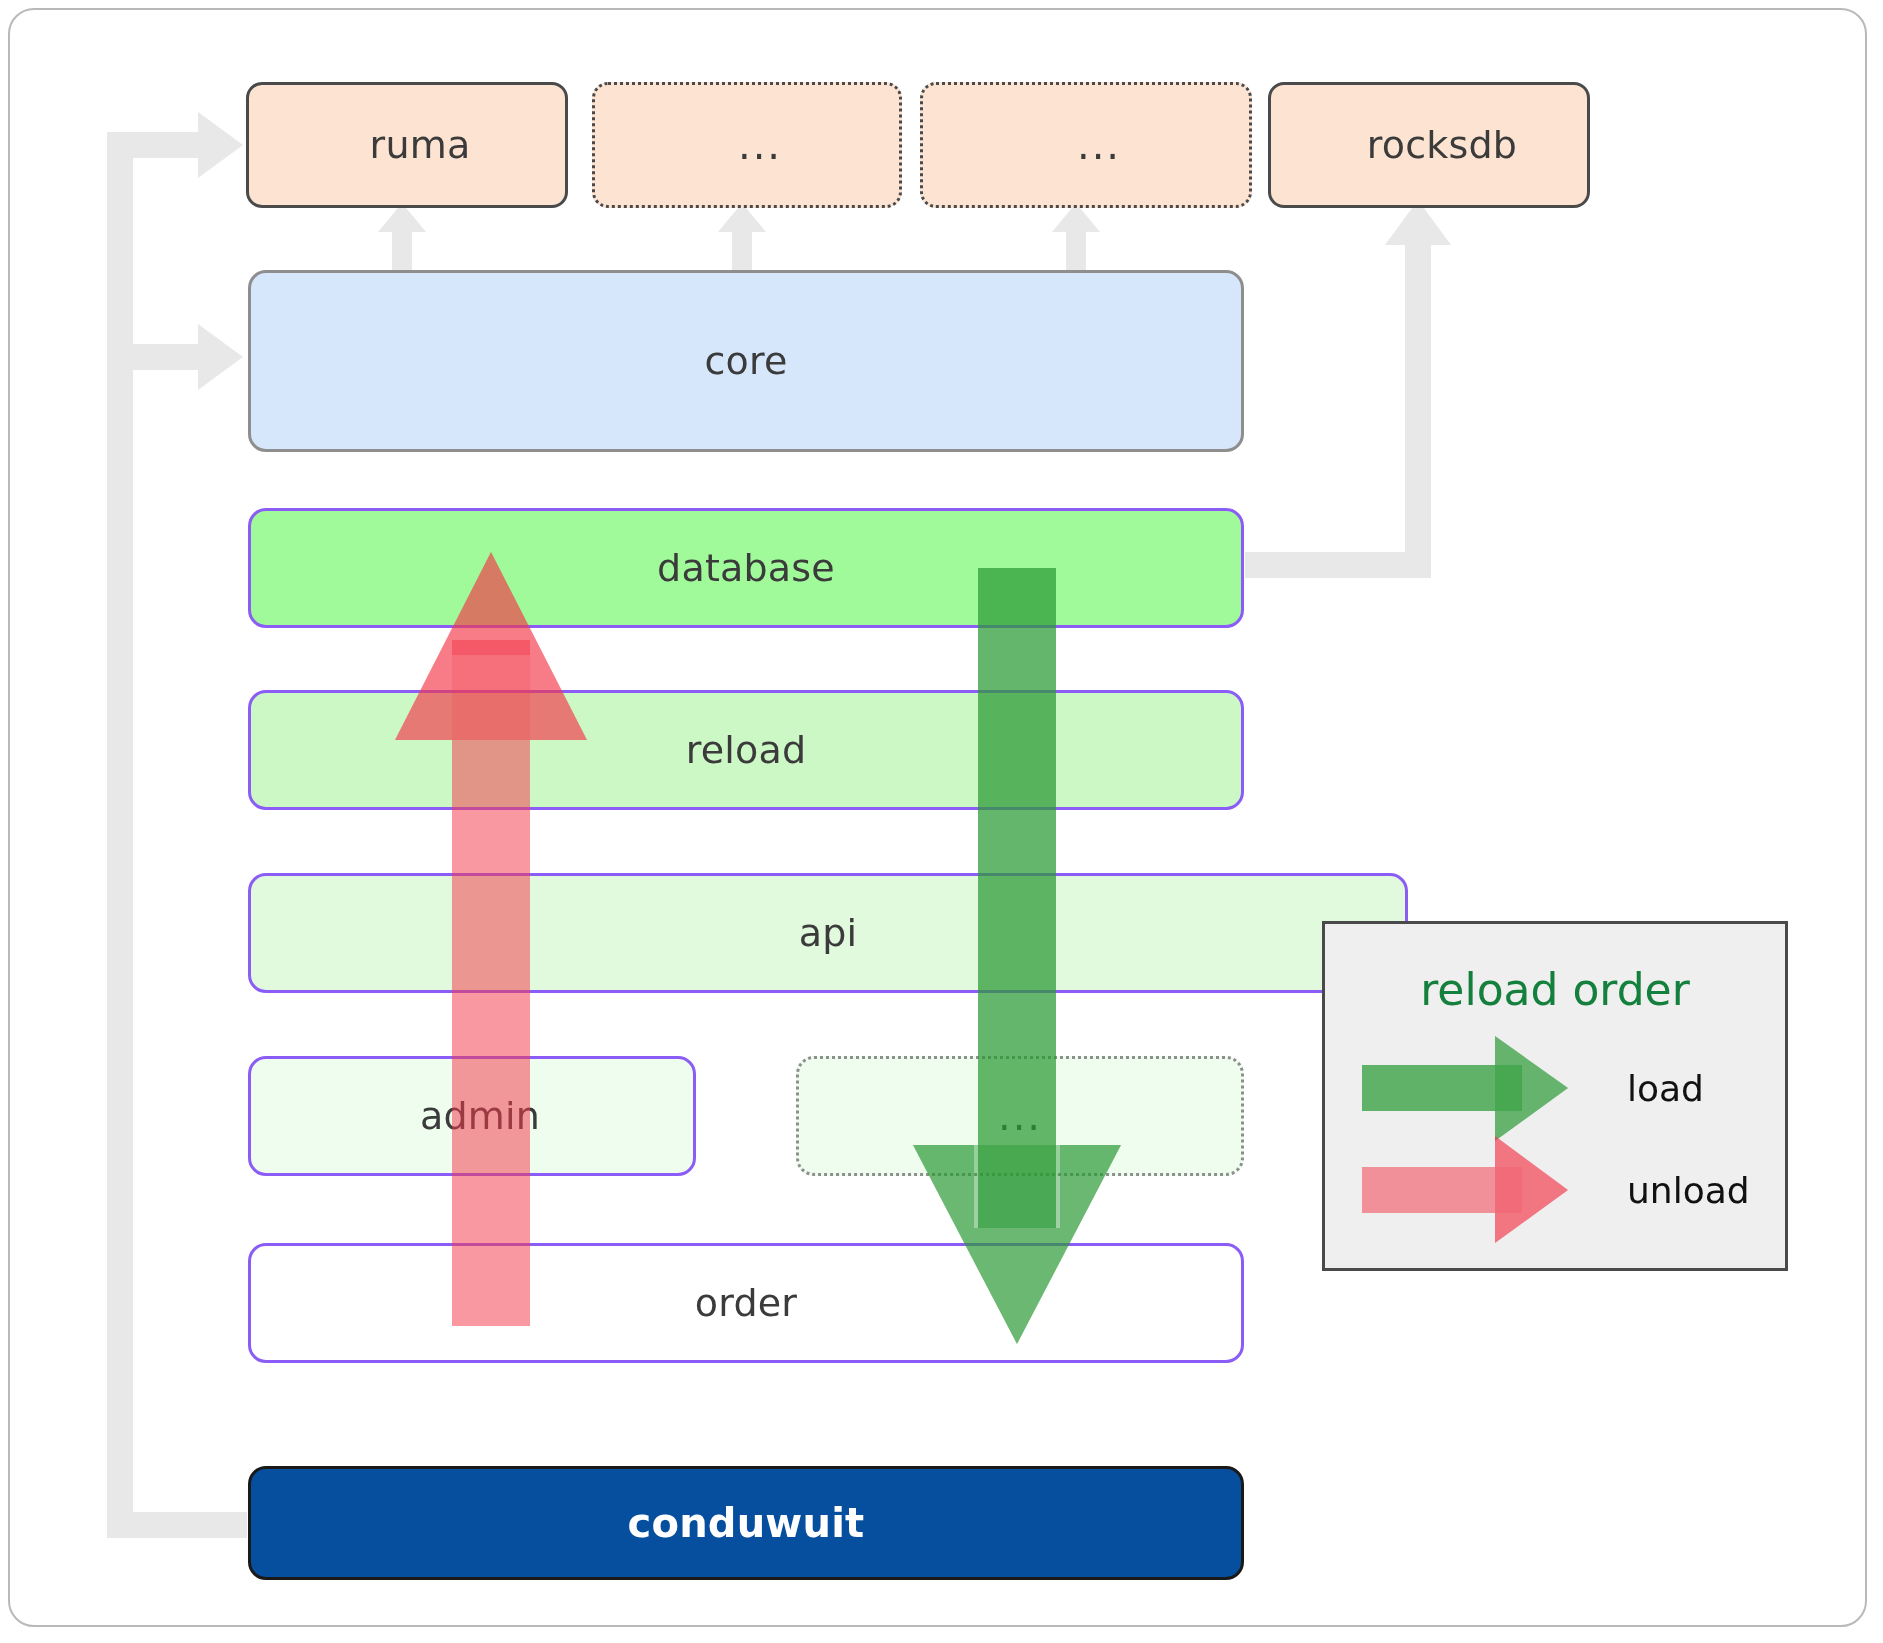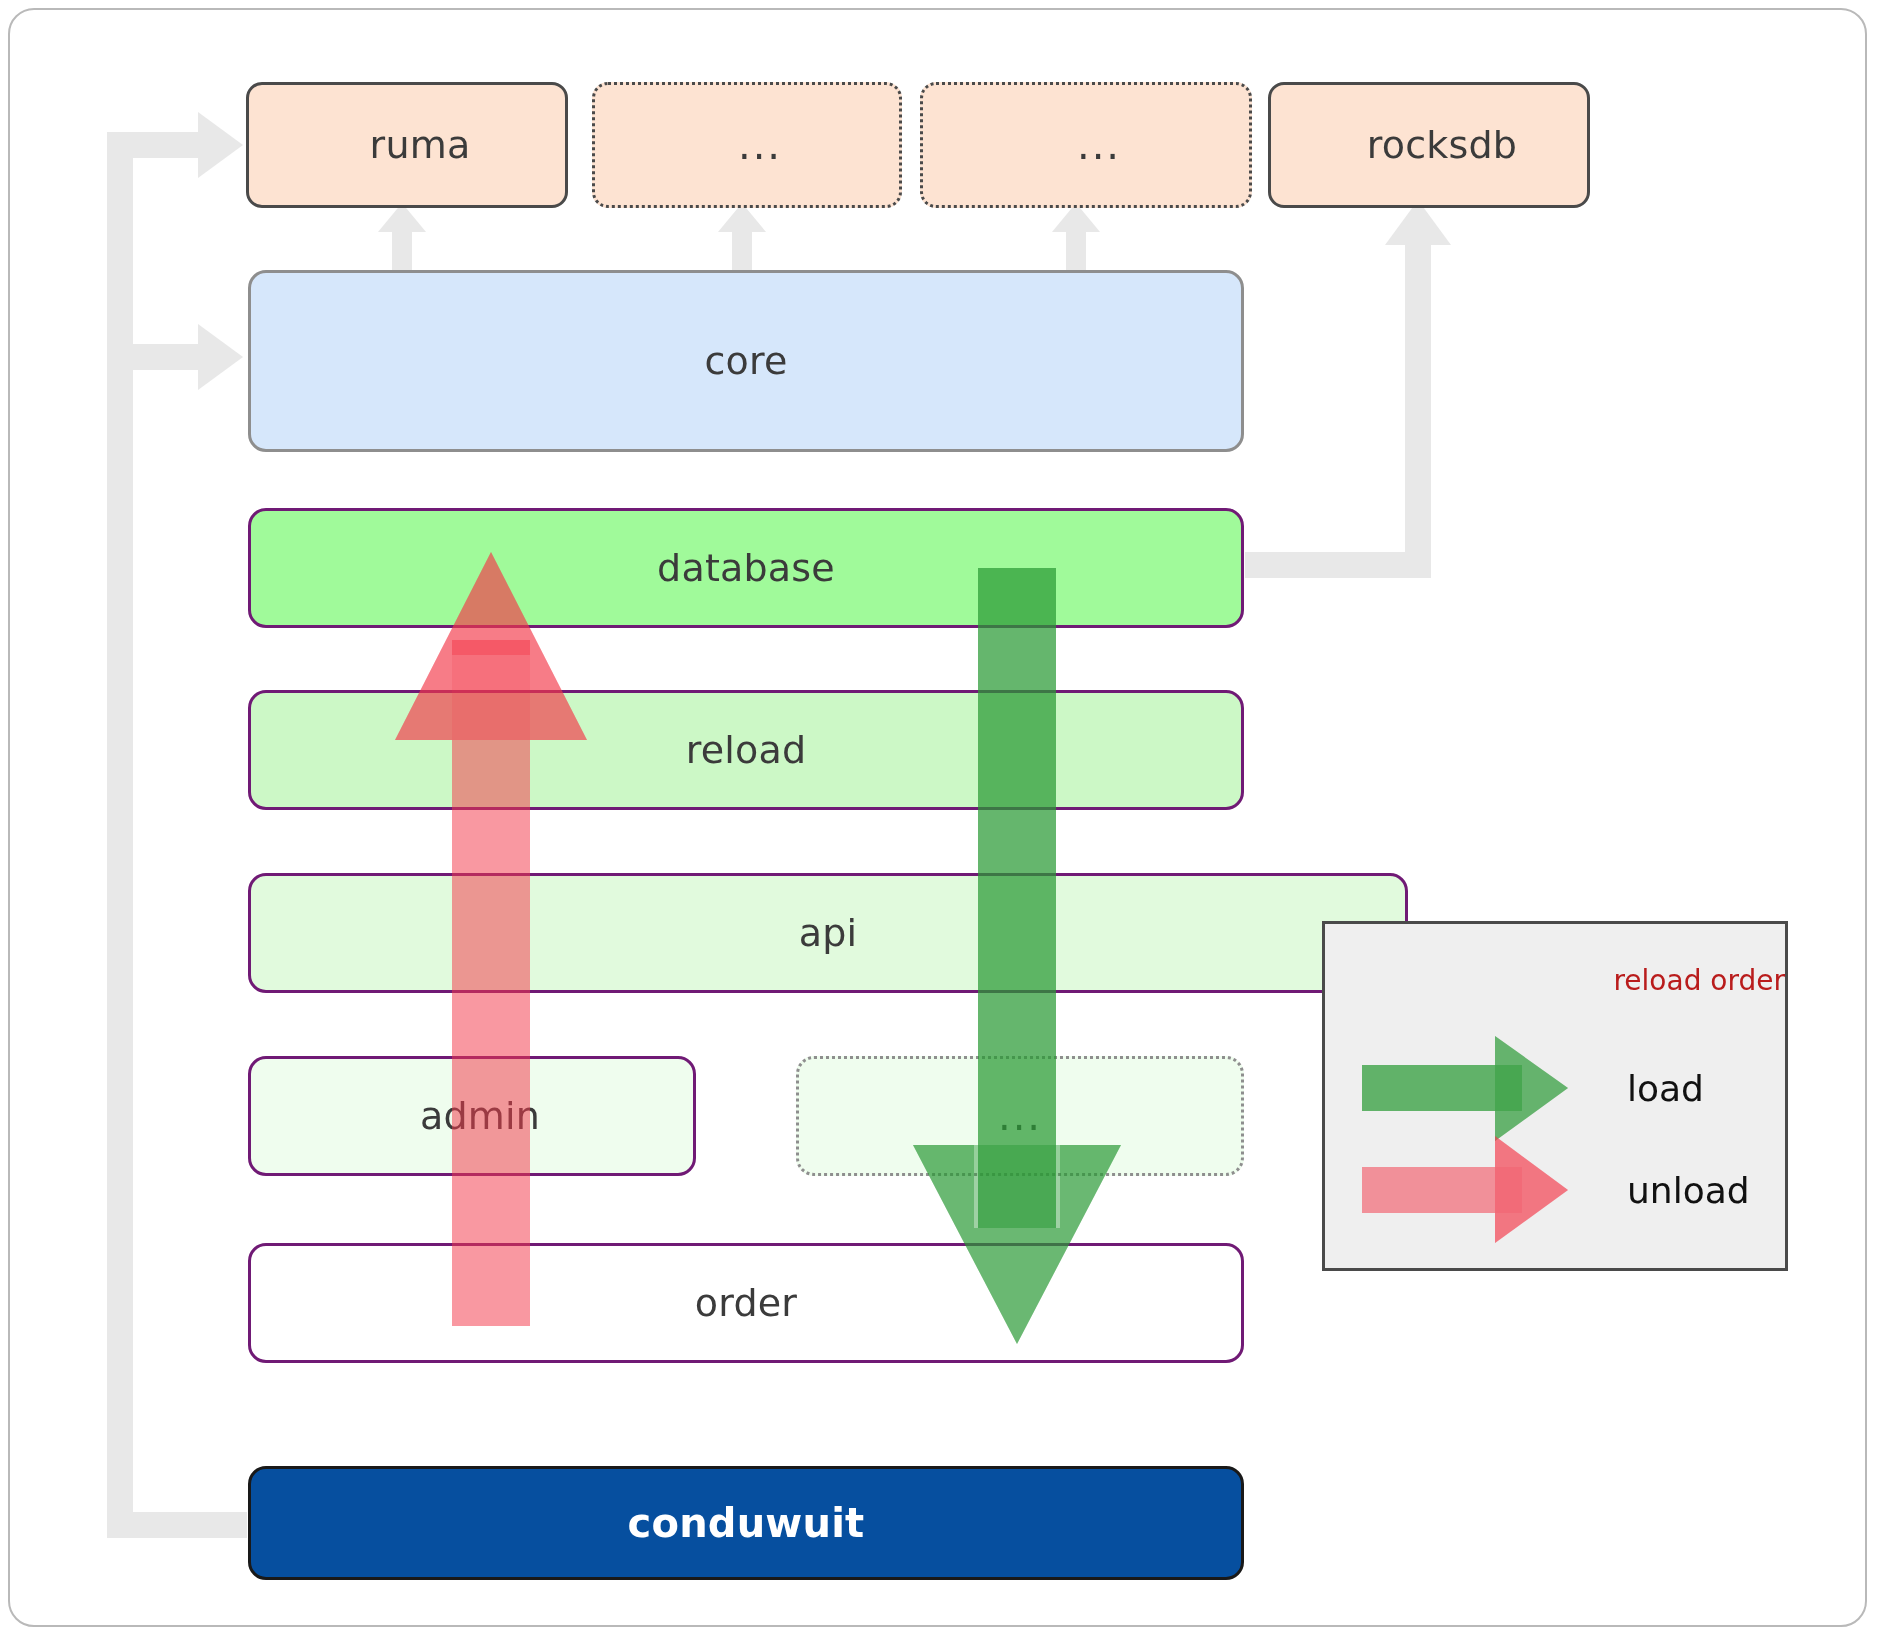--- a/index.html
+++ b/index.html
@@ -59,21 +59,21 @@
 
   
   .core {
     background: #d6e7fb;
     border: 3px solid #8e8e8e;
     border-radius: 18px;
   }
 
   
   .layer {
-    border: 3px solid #701a75;
+    border: 3px solid #8b5cf6;
     border-radius: 18px;
   }
   .layer.dotted { border: 3px dotted #8e8e8e; }
 
   
   .conduwuit {
     background: #064f9f;
     border: 3px solid #191919;
     border-radius: 18px;
     color: #ffffff;
@@ -86,23 +86,23 @@
     position: absolute;
     background: #efefef;
     border: 3px solid #4a4a4a;
     box-sizing: border-box;
   }
   #legend-title {
     position: absolute;
     left: 0;
     top: 40px;
     width: 100%;
-    text-align: right;
-    font-size: 28px;
-    color: #b91c1c;
+    text-align: center;
+    font-size: 44px;
+    color: #15803d;
   }
   .legend-label {
     position: absolute;
     font-size: 36px;
     color: #111111;
     white-space: nowrap;
   }
 
   svg.overlay {
     position: absolute;

